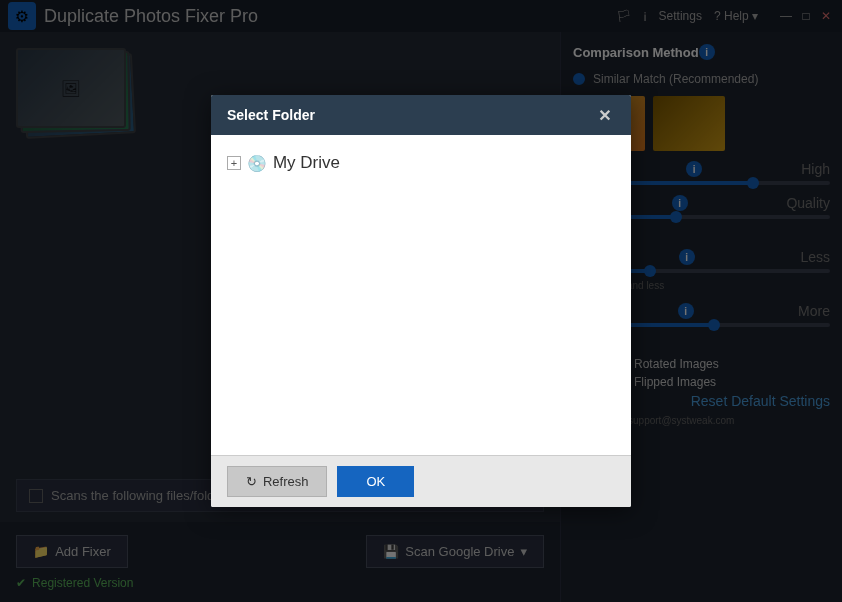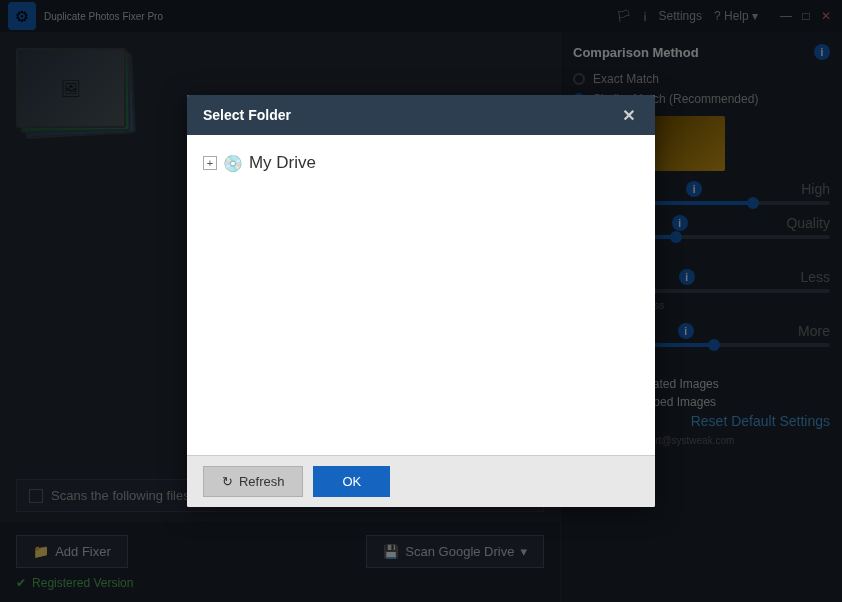--- a/index.html
+++ b/index.html
@@ -31,21 +31,21 @@
       height: 28px;
       background: #1565c0;
       border-radius: 4px;
       display: flex;
       align-items: center;
       justify-content: center;
       font-size: 16px;
     }
     .title-bar-title {
       color: #ccc;
-      font-size: 10px;
+      font-size: 18px;
     }
     .title-bar-controls {
       display: flex;
       align-items: center;
       gap: 12px;
     }
     .title-bar-controls span {
       color: #aaa;
       font-size: 12px;
       cursor: pointer;
@@ -186,21 +186,21 @@
       padding: 12px;
       overflow: hidden;
     }
     .comparison-title {
       color: #fff;
       font-size: 13px;
       font-weight: 600;
       margin-bottom: 12px;
       display: flex;
       align-items: center;
-      justify-content: space-between;
+      justify-content: flex-start;
     }
     .info-icon {
       width: 16px;
       height: 16px;
       background: #1565c0;
       border-radius: 50%;
       display: flex;
       align-items: center;
       justify-content: center;
       color: #fff;
@@ -325,21 +325,21 @@
     .dialog-overlay {
       position: absolute;
       top: 0; left: 0; right: 0; bottom: 0;
       background: rgba(0,0,0,0.55);
       display: flex;
       align-items: center;
       justify-content: center;
       z-index: 100;
     }
     .dialog {
-      width: 468px;
+      width: 420px;
       background: #fff;
       border-radius: 2px;
       box-shadow: 0 4px 24px rgba(0,0,0,0.5);
       overflow: hidden;
       display: flex;
       flex-direction: column;
     }
     .dialog-header {
       background: #2c3e50;
       color: #fff;
@@ -487,24 +487,20 @@
     </div>
   </div>
 
   <div class="right-panel">
     <div class="comparison-title">
       <span>Comparison Method</span>
       <div class="info-icon">i</div>
     </div>
 
     <div class="radio-row">
-      <div class="radio-circle"></div>
-      <span>Exact Match</span>
-    </div>
-    <div class="radio-row">
       <div class="radio-circle active"></div>
       <span>Similar Match (Recommended)</span>
     </div>
 
     <div class="photo-thumbs">
       <div class="thumb"></div>
       <div class="thumb"></div>
     </div>
 
     <div class="slider-section">

